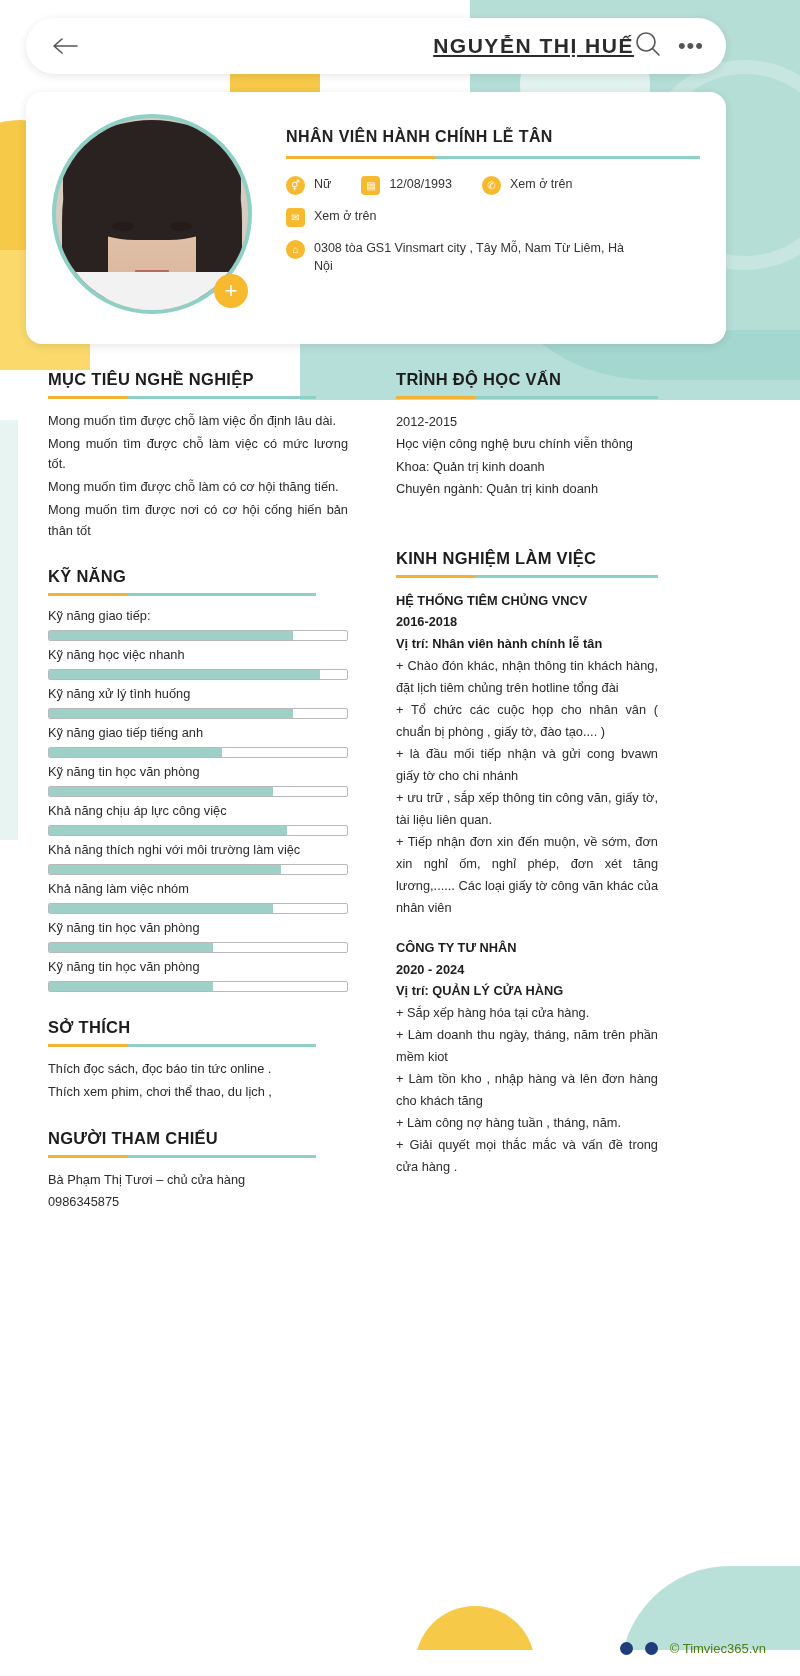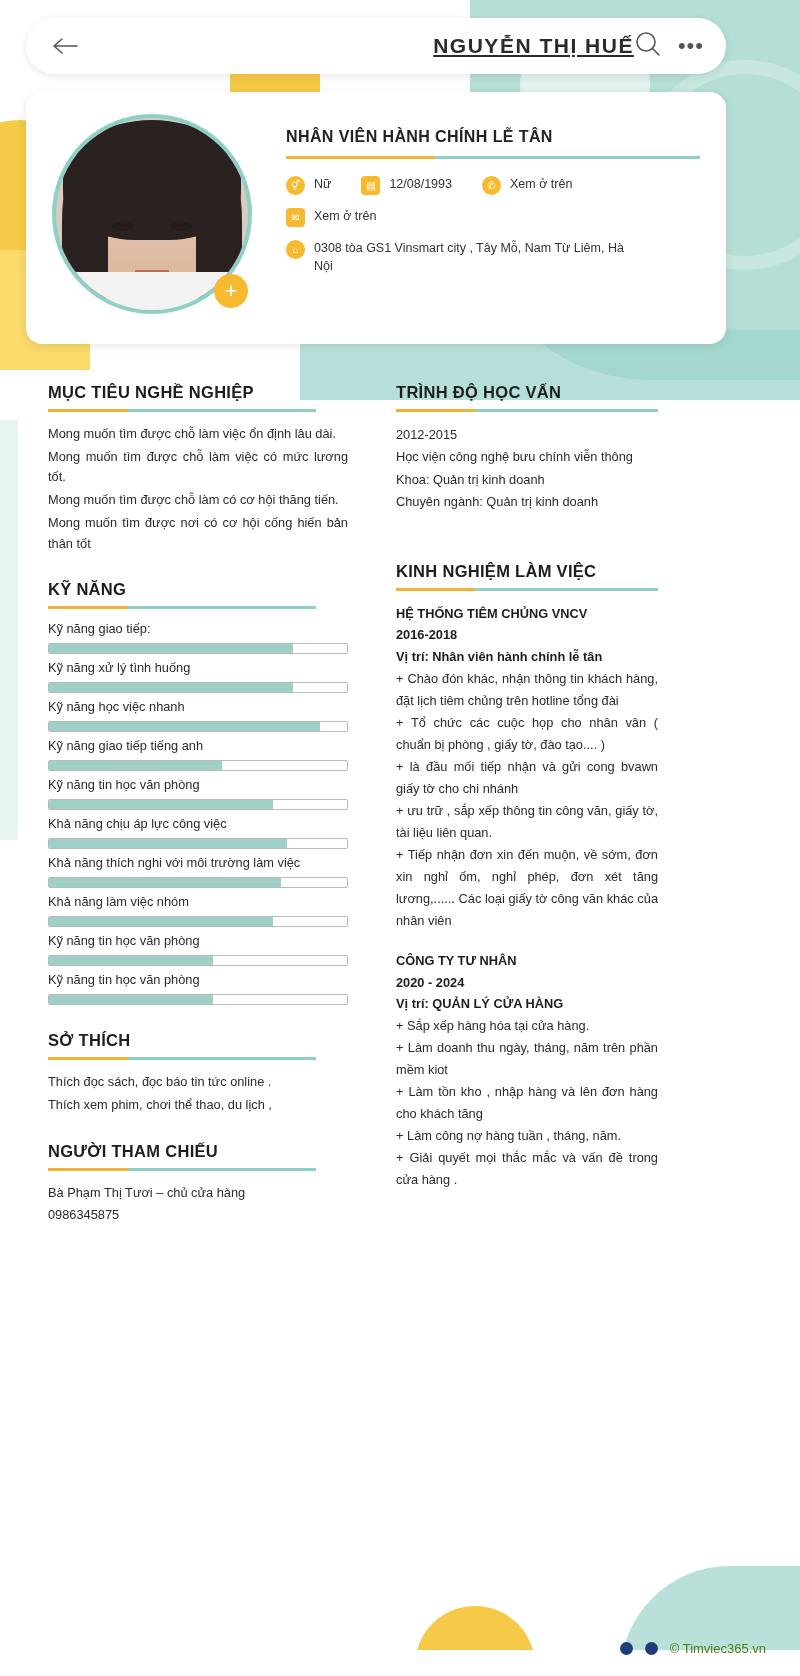--- a/index.html
+++ b/index.html
@@ -129,21 +129,21 @@
   .ic {
     width: 19px; height: 19px; border-radius: 4px; background: #f7b92e;
     color: #fff; font-size: 10px; display: inline-flex; align-items: center;
     justify-content: center; flex: 0 0 19px; margin-top: 1px;
   }
   .ic.round { border-radius: 50%; }
   .info-item .tx { line-height: 1.45; max-width: 330px; }
 
   
   .body {
-    position: absolute; left: 0; top: 383px; width: 638px;
+    position: absolute; left: 0; top: 370px; width: 638px;
     display: flex; padding: 0 48px; z-index: 3;
   }
   .col-l { width: 300px; flex: 0 0 300px; }
   .col-r { flex: 1; padding-left: 48px; }
 
   h2.sec {
     font-size: 16.5px; font-weight: bold; color: #1d1d1d;
     letter-spacing: .3px; text-transform: uppercase;
   }
   .sec-rule { height: 3px; display: flex; margin-top: 7px; margin-bottom: 12px; }
@@ -295,29 +295,29 @@
             <div class="b"></div>
           </div>
 
         <div class="skill">
           <div class="lbl">Kỹ năng giao tiếp:</div>
           <div class="bar">
               <div class="fill" style="width: 82%;"></div>
             </div>
         </div>
         <div class="skill">
+          <div class="lbl">Kỹ năng học việc nhanh</div>
+          <div class="bar">
+              <div class="fill" style="width: 91%;"></div>
+            </div>
+        </div>
+        <div class="skill">
           <div class="lbl">Kỹ năng xử lý tình huống</div>
           <div class="bar">
               <div class="fill" style="width: 82%;"></div>
-            </div>
-        </div>
-        <div class="skill">
-          <div class="lbl">Kỹ năng học việc nhanh</div>
-          <div class="bar">
-              <div class="fill" style="width: 91%;"></div>
             </div>
         </div>
         <div class="skill">
           <div class="lbl">Kỹ năng giao tiếp tiếng anh</div>
           <div class="bar">
               <div class="fill" style="width: 58%;"></div>
             </div>
         </div>
         <div class="skill">
           <div class="lbl">Kỹ năng tin học văn phòng</div>

